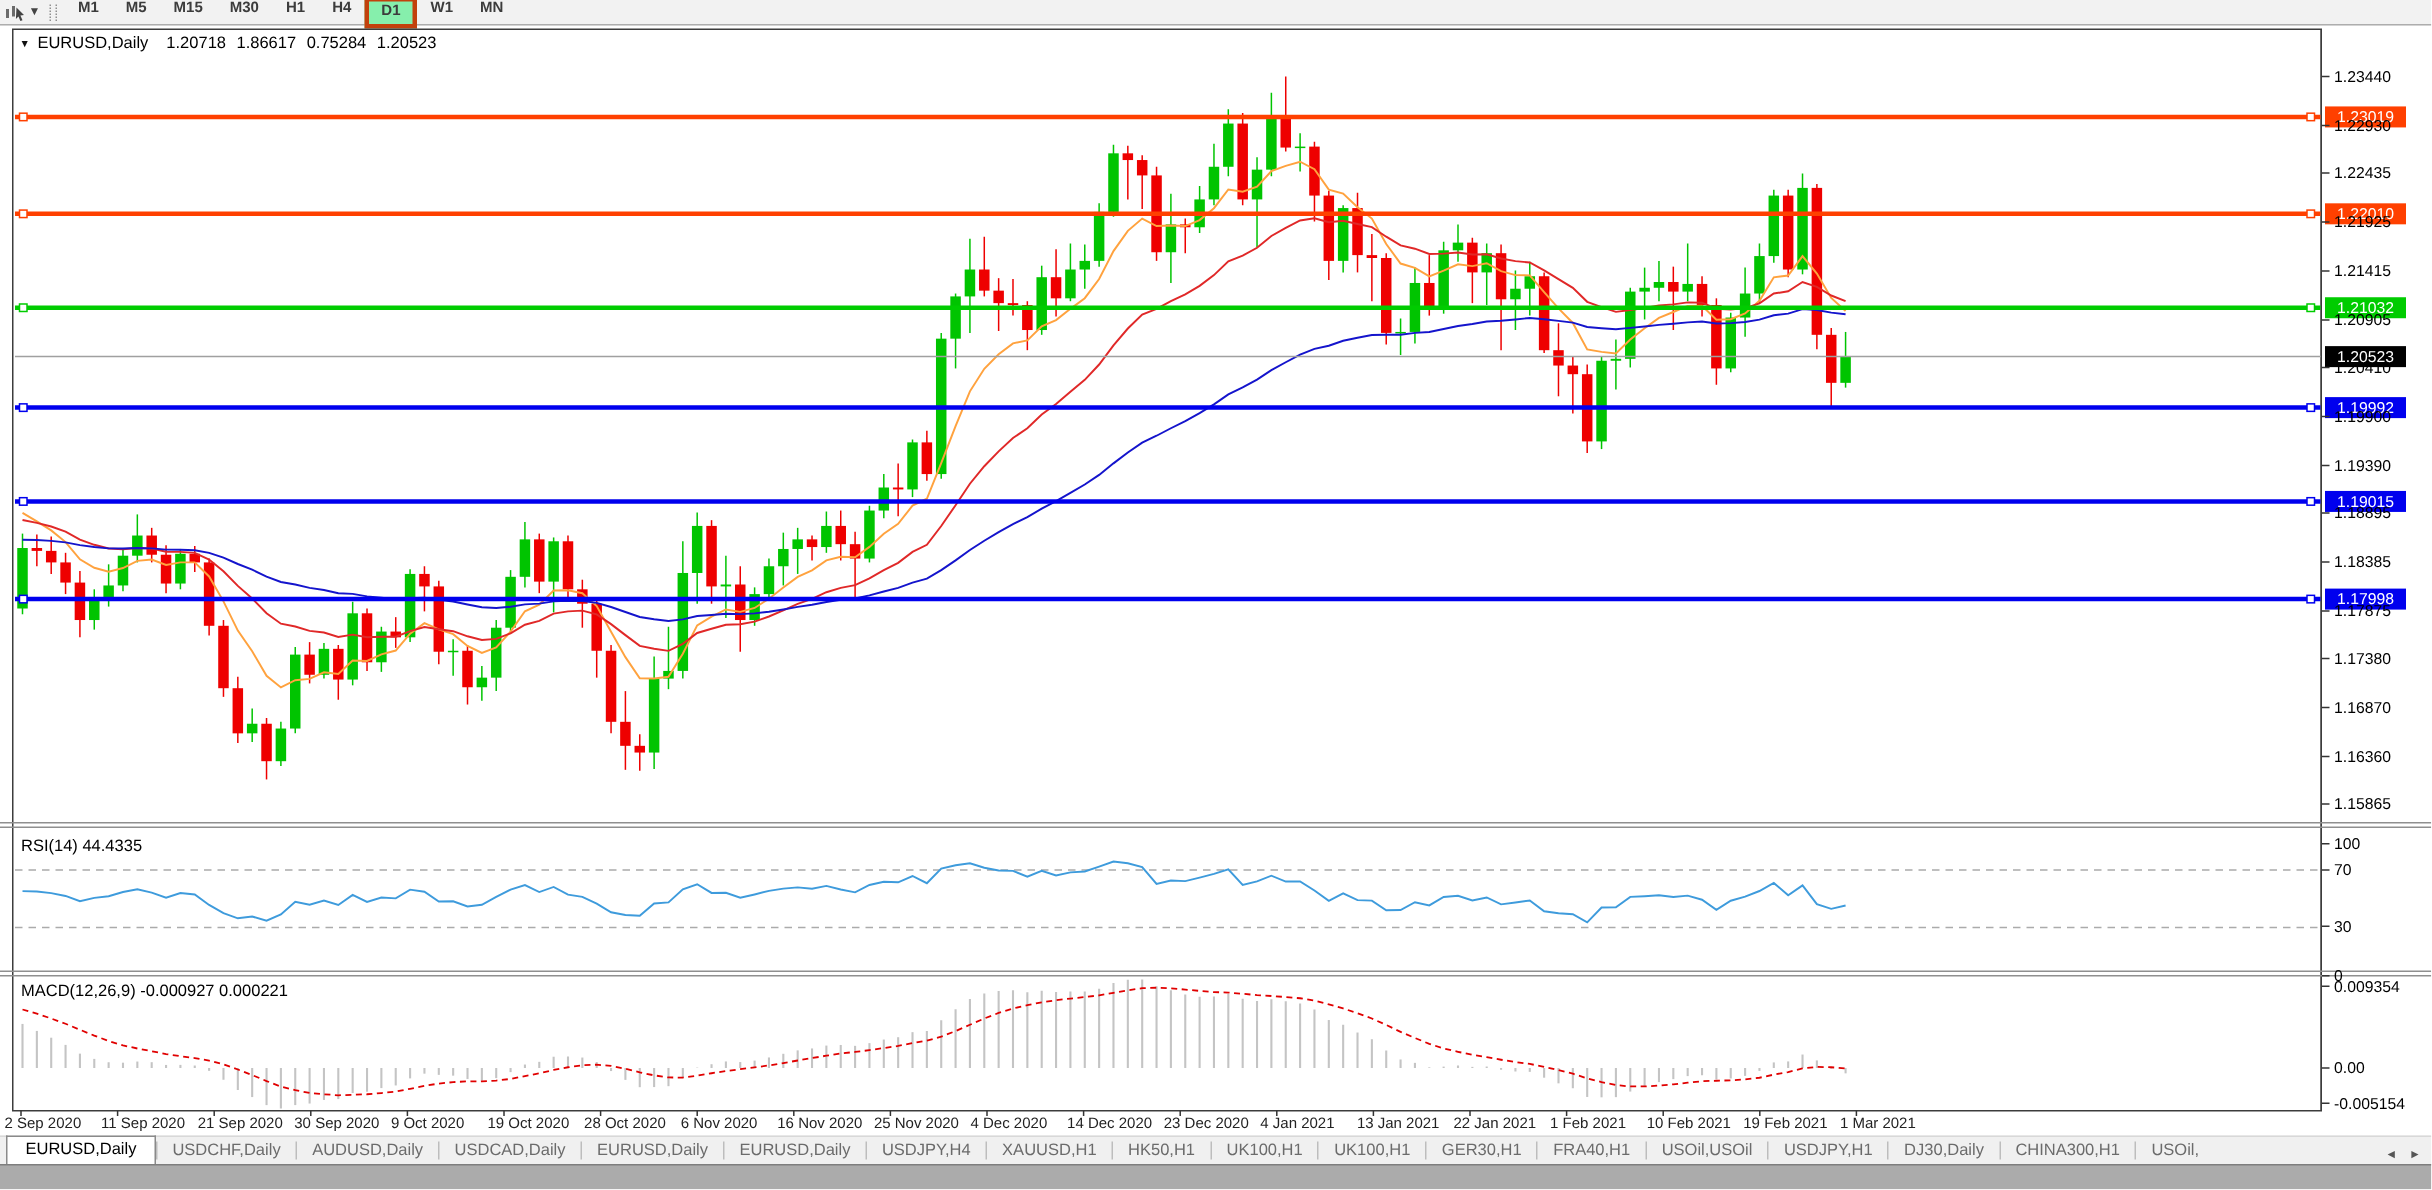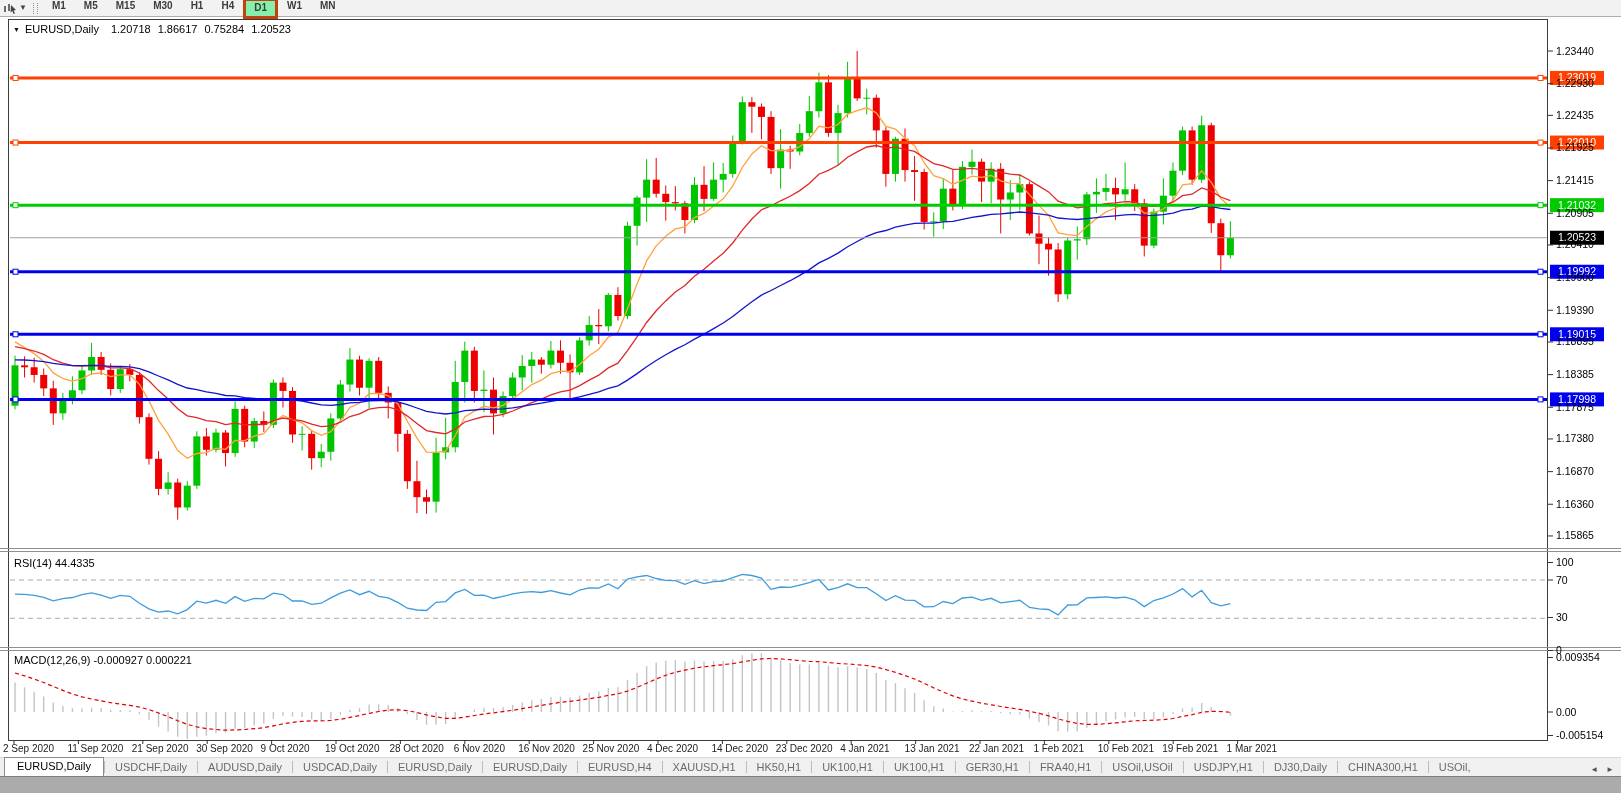--- a/index.html
+++ b/index.html
@@ -624,21 +624,21 @@
         <span class="tab">USDCHF,Daily</span>
         <span class="tabsep"></span>
         <span class="tab">AUDUSD,Daily</span>
         <span class="tabsep"></span>
         <span class="tab">USDCAD,Daily</span>
         <span class="tabsep"></span>
         <span class="tab">EURUSD,Daily</span>
         <span class="tabsep"></span>
         <span class="tab">EURUSD,Daily</span>
         <span class="tabsep"></span>
-        <span class="tab">EURUSD,H4</span>
+        <span class="tab">USDJPY,H4</span>
         <span class="tabsep"></span>
         <span class="tab">XAUUSD,H1</span>
         <span class="tabsep"></span>
         <span class="tab">HK50,H1</span>
         <span class="tabsep"></span>
         <span class="tab">UK100,H1</span>
         <span class="tabsep"></span>
         <span class="tab">UK100,H1</span>
         <span class="tabsep"></span>
         <span class="tab">GER30,H1</span>

